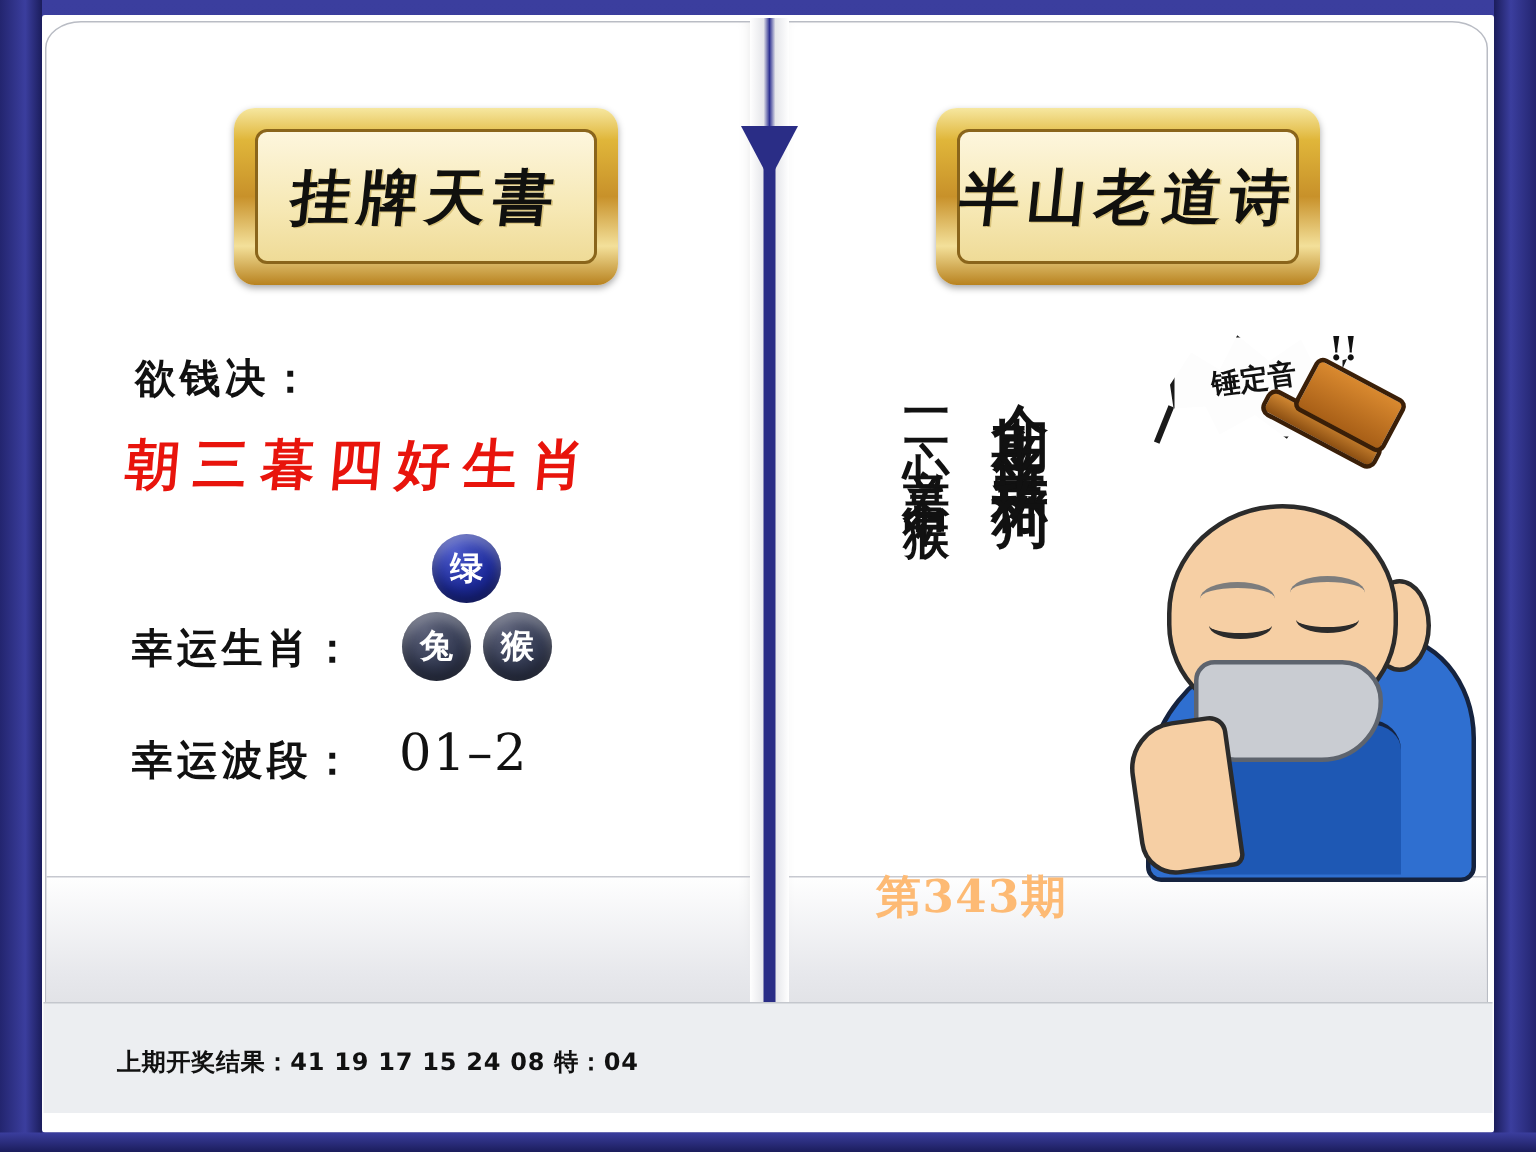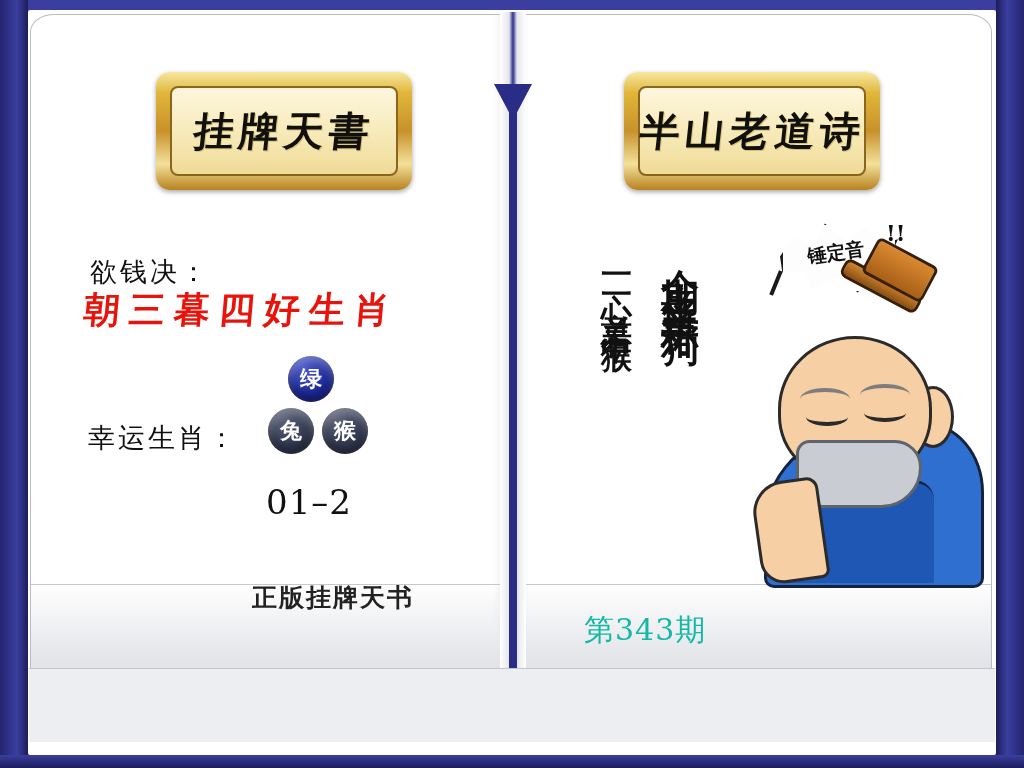--- a/index.html
+++ b/index.html
@@ -181,22 +181,21 @@
   
   .lbl {
     position: absolute;
     font-family: "DejaVu Serif", serif;
     color: #111;
     white-space: nowrap;
   }
   .row-label {
     font-size: 27px;
     letter-spacing: 3px;
-    font-weight: normal;
-    margin-top: 20px;
+    font-weight: bold;
   }
   .red-verse {
     position: absolute;
     left: 84px;
     top: 286px;
     font-family: "DejaVu Serif", serif;
     font-weight: bold;
     font-size: 36px;
     letter-spacing: 9px;
     color: #e8140c;
@@ -238,26 +237,25 @@
     font-size: 25px;
     letter-spacing: 2px;
     color: #222;
     white-space: nowrap;
   }
   .footer-right {
     position: absolute;
     left: 584px;
     top: 578px;
     font-family: "DejaVu Serif", serif;
-    font-weight: normal;
+    font-weight: bold;
     font-size: 30px;
     letter-spacing: 1px;
-    color: #14b8a6;
-    white-space: nowrap;
-    margin-top: 32px;
+    color: #fdba74;
+    white-space: nowrap;
   }
 
   
   .vcol {
     position: absolute;
     writing-mode: vertical-rl;
     font-family: "DejaVu Serif", serif;
     font-weight: bold;
     color: #111;
     white-space: nowrap;
@@ -461,27 +459,27 @@
       </div>
     </div>
   </div>
 
   <div class="lbl row-label" style="left:90px; top:234px;">欲钱决：</div>
 
   <div class="red-verse">朝三暮四好生肖</div>
 
   <div class="ball ball-blue" style="left:288px; top:356px;">绿</div>
 
-  <div class="lbl row-label" style="left:88px; top:400px;">幸运生肖：</div>
+  <div class="lbl row-label" style="left:88px; top:414px;">幸运生肖：</div>
   <div class="ball ball-dark" style="left:268px; top:408px;">兔</div>
   <div class="ball ball-dark" style="left:322px; top:408px;">猴</div>
 
+  <div class="lbl row-label" style="left:88px; top:489px;">幸运波段：</div>
   <div class="range-num" style="left:266px; top:482px;">01–2</div>
 
-  <div class="footer-left">正版挂牌天书</div>
 
   <div class="vcol vcol-1">今期生肖羊称狗</div>
   <div class="vcol vcol-2">一心一意看中猴</div>
 
   <div class="gavel">
     <div class="slash"></div>
     <div class="burst"></div>
     <div class="burst-text">锤定音</div>
     <div class="bang">!!</div>
     <div class="gavel-handle"></div>
@@ -497,14 +495,15 @@
     <div class="monk-brow b2"></div>
     <div class="monk-eye e1"></div>
     <div class="monk-eye e2"></div>
     <div class="monk-beard"></div>
     <div class="monk-hands"></div>
   </div>
 
   <div class="footer-right">第343期</div>
 
   <div class="result-bar"></div>
+  <div class="result-text">上期开奖结果：41 19 17 15 24 08  特：04</div>
 
 </div>
 
 </body></html>

